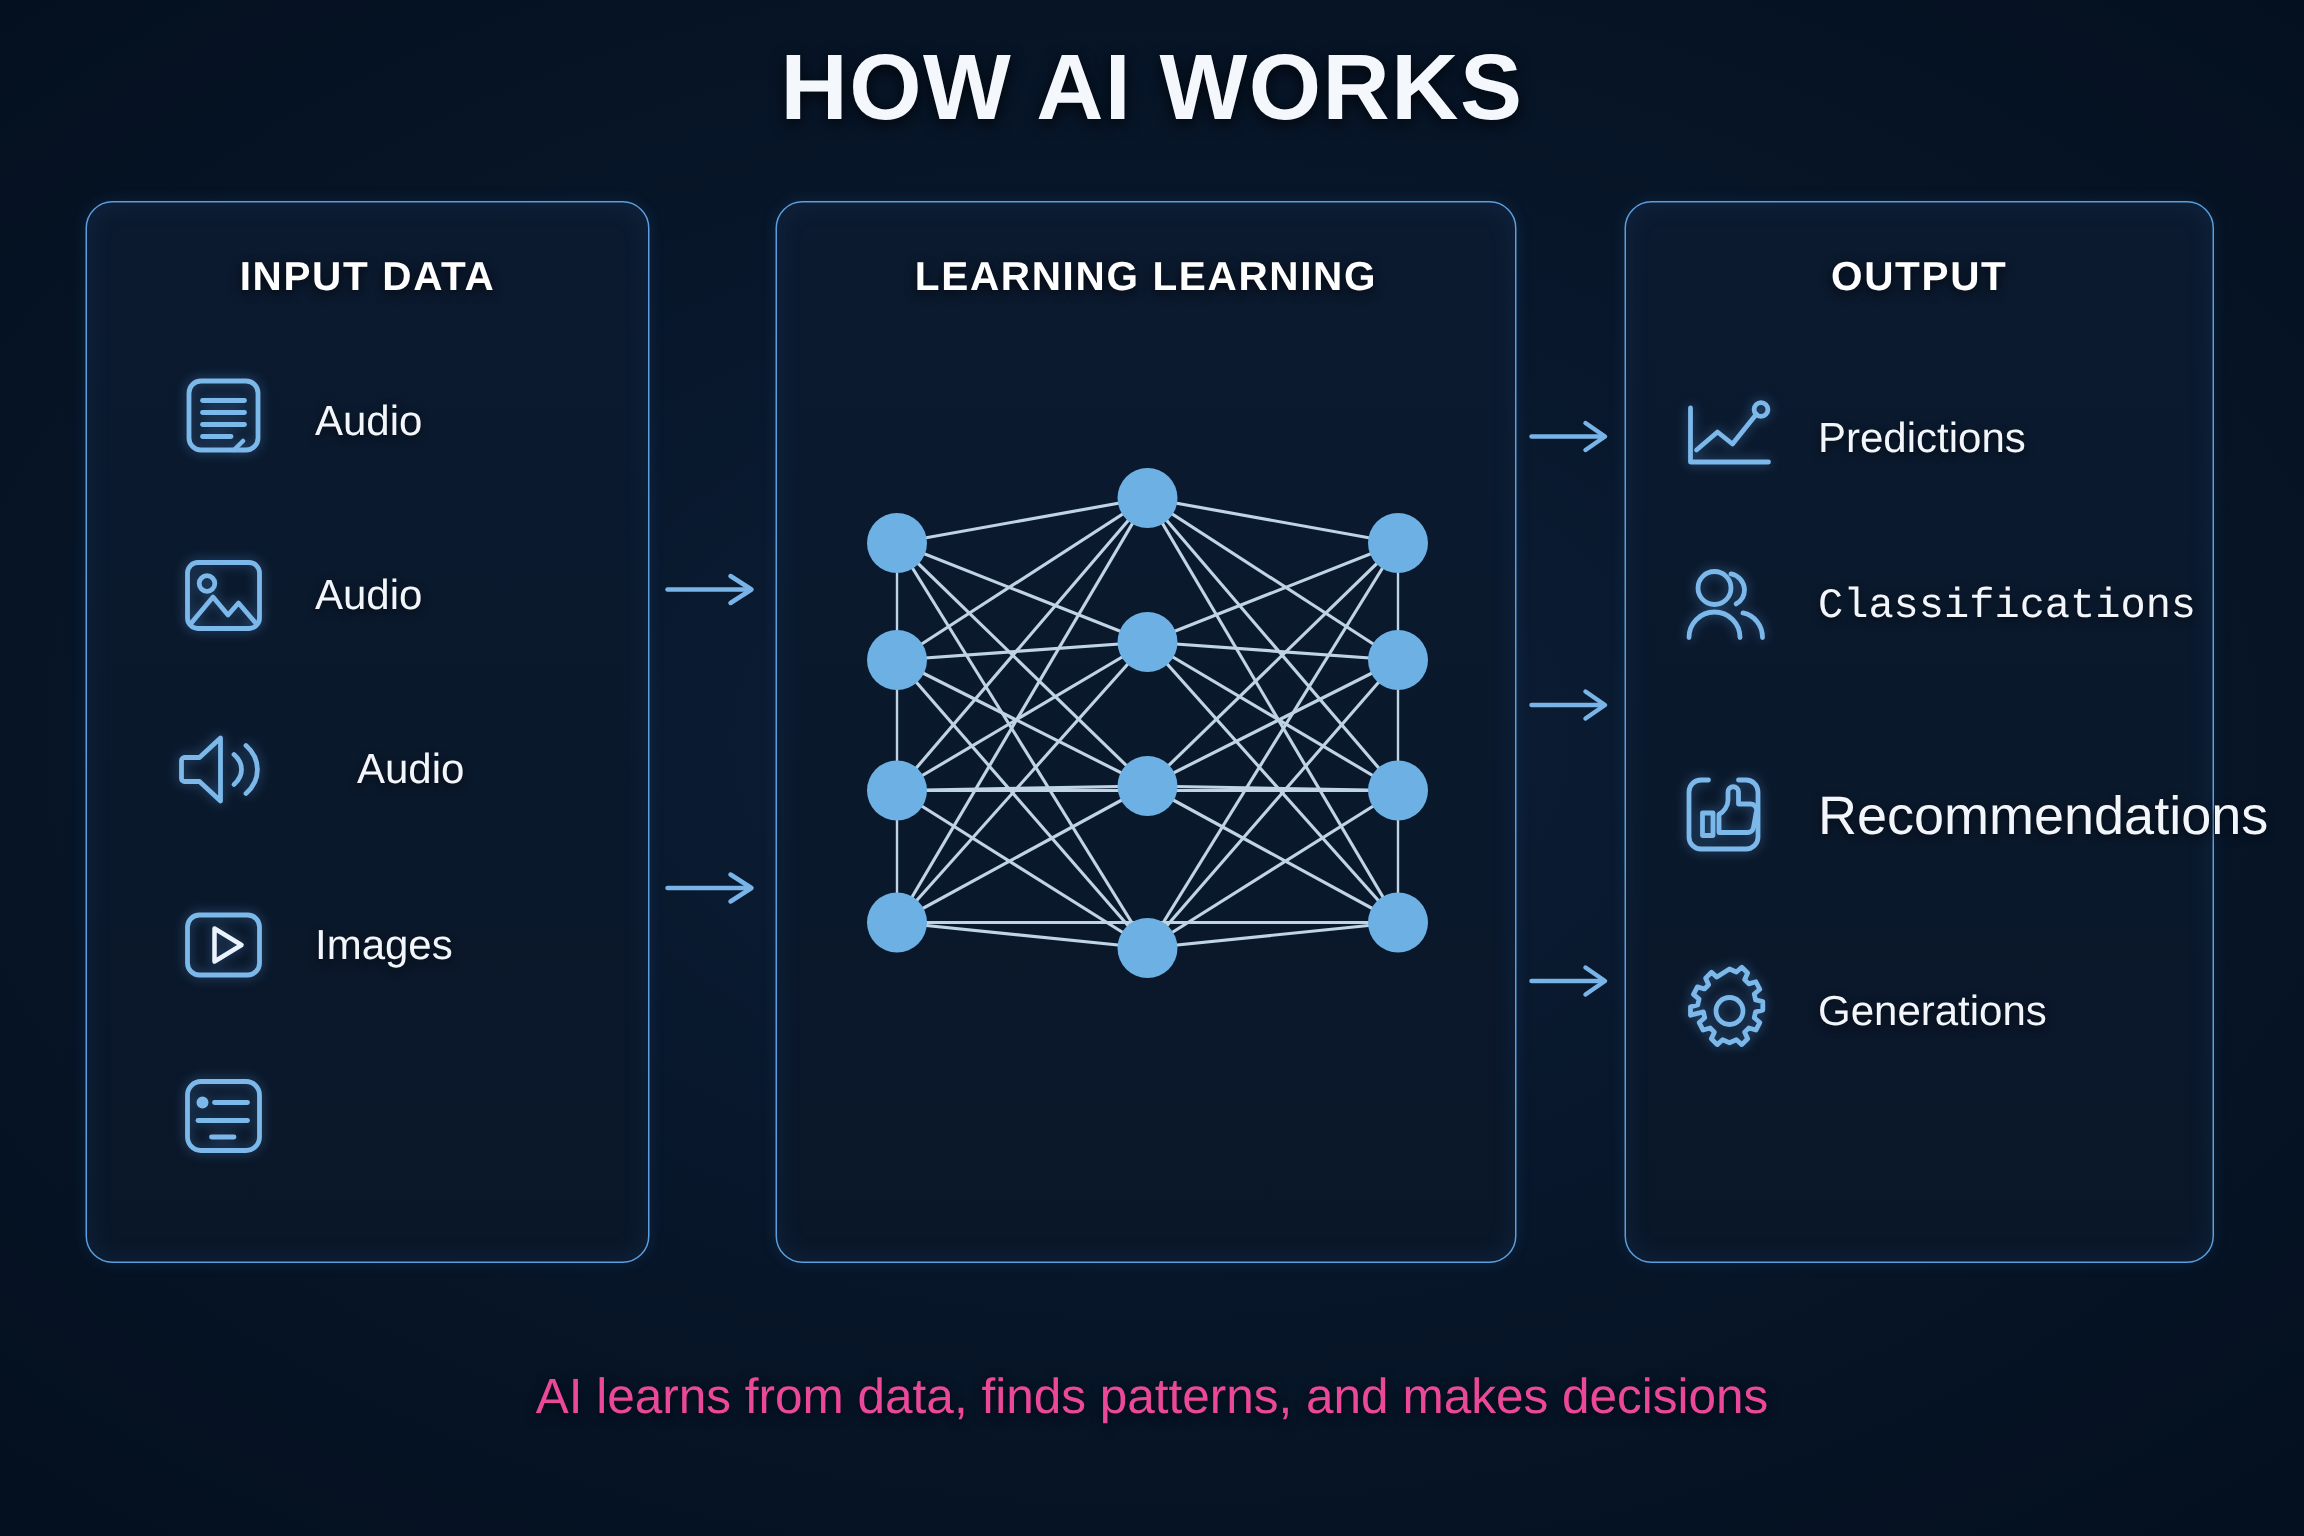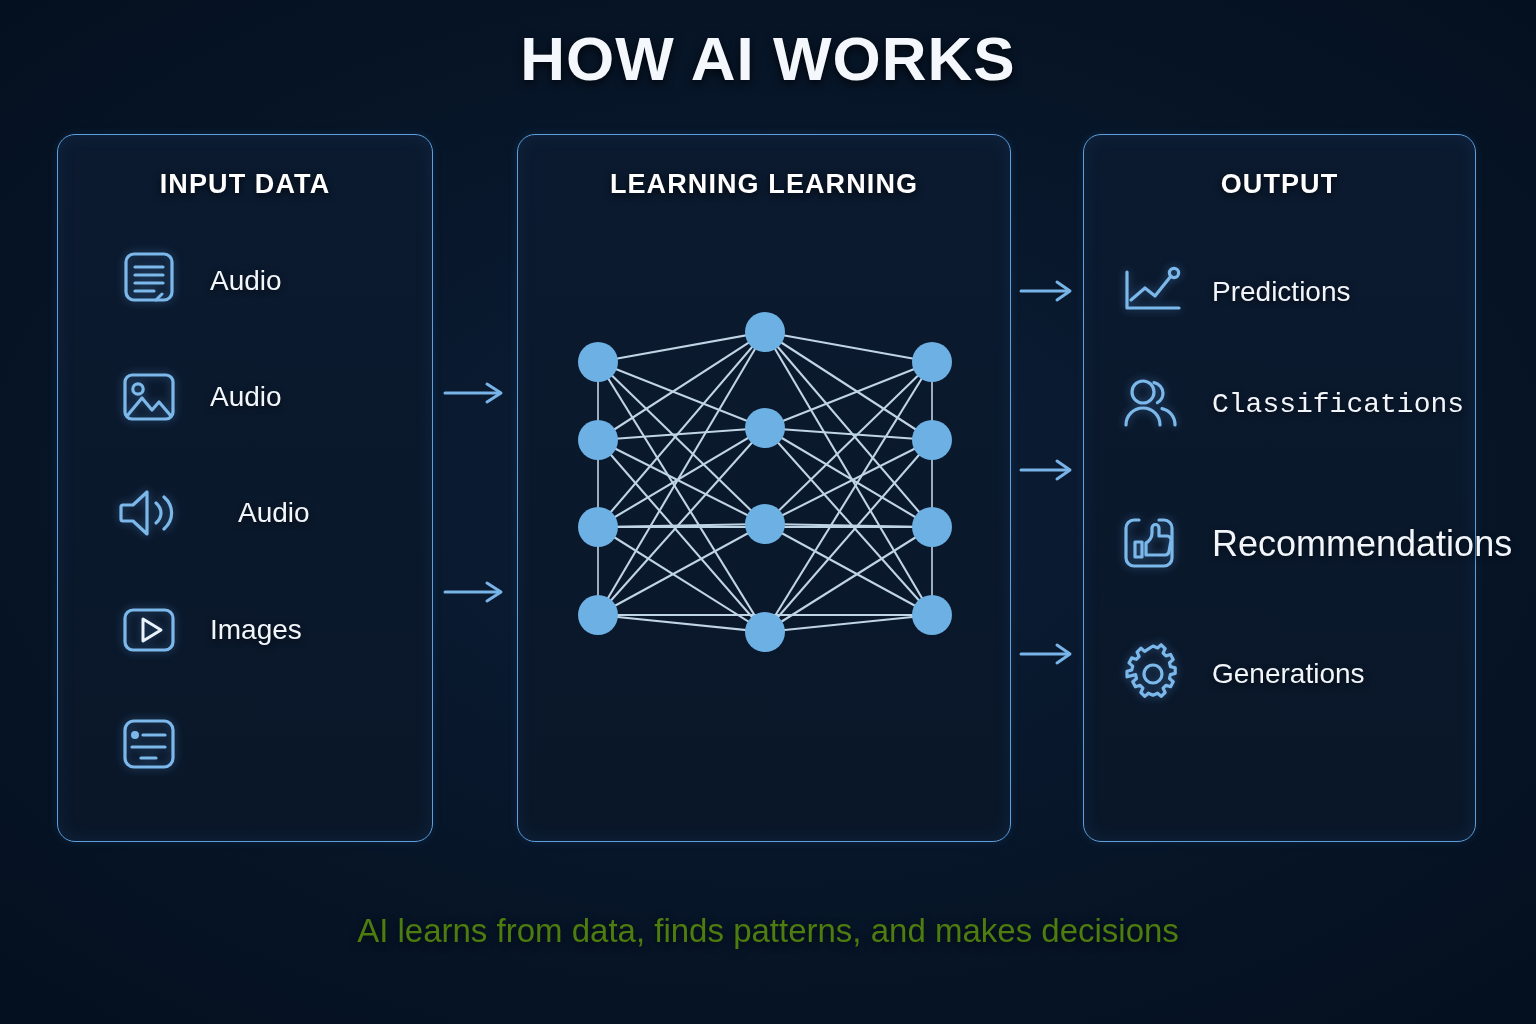--- a/index.html
+++ b/index.html
@@ -68,21 +68,21 @@
   
   .arrow{position:absolute;}
   .arrow svg{display:block;}
 
   
   #nnet{position:absolute;left:517px;top:134px;width:492px;height:706px;}
 
   
   #caption{
     position:absolute;left:0;right:0;top:912px;
-    text-align:center;font-size:33px;color:#4d7c0f;
+    text-align:center;font-size:33px;color:#ec4899;
     text-shadow:0 2px 8px rgba(0,0,0,.6);
   }
 </style>
 </head>
 <body>
 
 <div class="stage">
 
   <div id="title">HOW AI WORKS</div>
 

